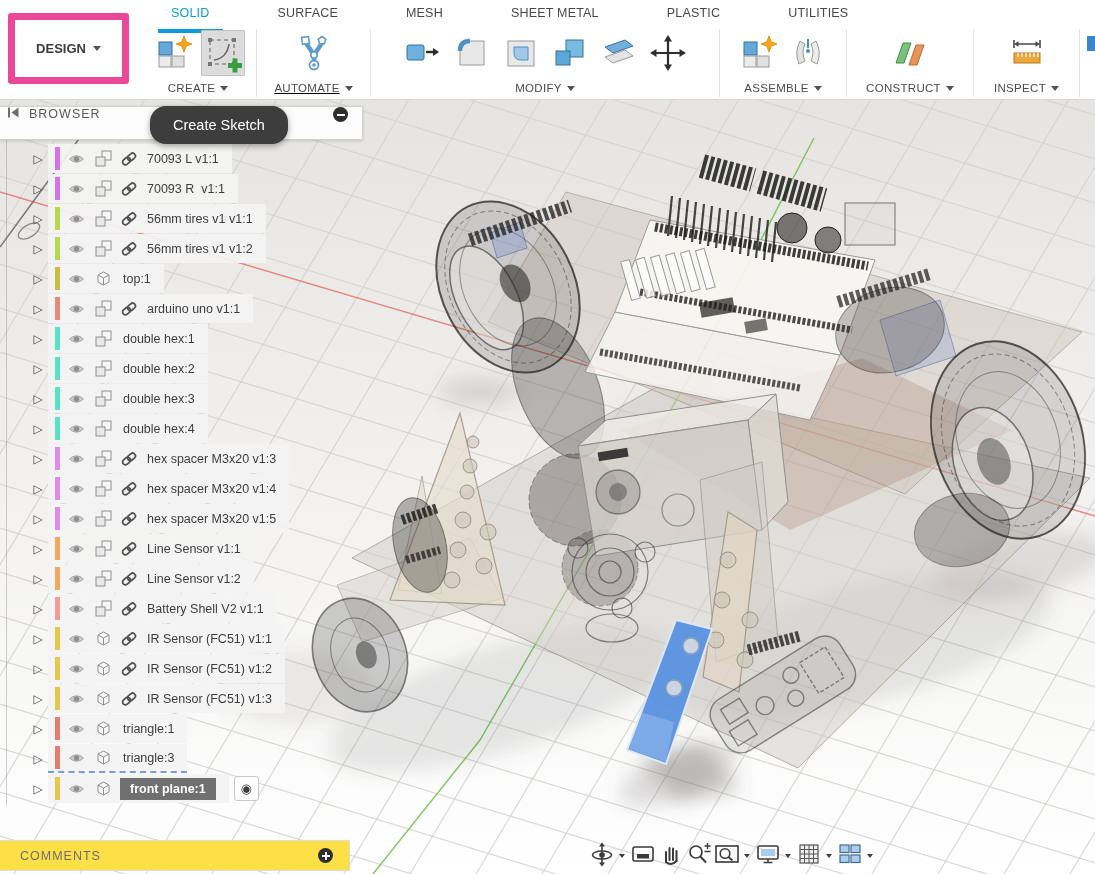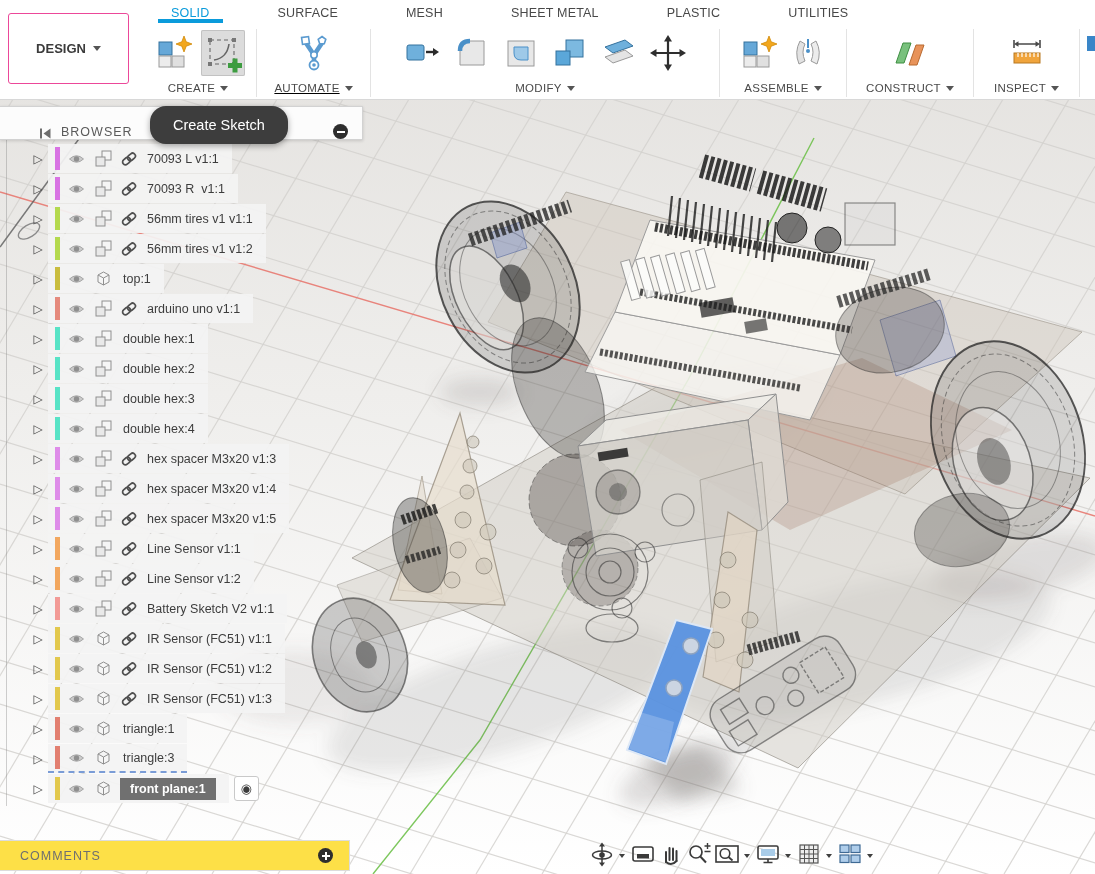--- a/index.html
+++ b/index.html
@@ -7,48 +7,48 @@
               font-family:"Liberation Sans","DejaVu Sans",sans-serif; }
   .app { position:relative; width:1095px; height:874px; overflow:hidden; }
 
   
   #viewport-svg { position:absolute; left:0; top:0; width:1095px; height:874px; }
 
   
   .ribbon { position:absolute; left:0; top:0; width:1095px; height:100px;
             background:#ffffff; border-bottom:1px solid #d8d8d8; z-index:20; }
   .design-btn { position:absolute; left:8px; top:13px; width:121px; height:71px;
-            background:#fff; border:1px solid #ec4899; border-radius:3px;
+            background:#fff; border:7px solid #ec4899; border-radius:3px;
             display:flex; align-items:center; justify-content:center; gap:7px;
             font-size:13px; font-weight:bold; color:#3b3b3b; cursor:default; }
   .caret-down { width:0; height:0; border-left:4px solid transparent;
             border-right:4px solid transparent; border-top:5px solid #555; }
   .tabs { position:absolute; left:158px; top:0; height:27px; display:flex; column-gap:42px; }
-  .tab { height:23px; padding:6px 13px 0; font-size:12.5px; color:#484848;
+  .tab { height:33px; padding:6px 13px 0; font-size:12.5px; color:#484848;
          letter-spacing:.2px; white-space:nowrap; }
   .tab.active { color:#0a9bdb; border-bottom:4px solid #0a9bdb; }
 
   .tool-group { position:absolute; top:29px; height:68px; display:flex;
             flex-direction:column; align-items:center; justify-content:space-between;
             border-right:1px solid #e3e3e3; padding-bottom:3px; }
   .icons-row { display:flex; align-items:center; gap:5px; height:48px; }
   .icon-btn { width:44px; height:46px; display:flex; align-items:center;
             justify-content:center; border-radius:2px; }
   .icon-btn svg { width:40px; height:40px; }
   .icon-btn.hl { background:#dcdcdc; box-shadow:inset 0 0 0 1px #c2c2c2; }
   .group-label { display:flex; align-items:center; gap:5px; font-size:11.5px;
             color:#4a4a4a; letter-spacing:.3px; white-space:nowrap; }
   .right-fragment { position:absolute; right:0; top:36px; width:8px; height:15px;
             background:#3a86c8; z-index:21; }
 
   
   .browser-header { position:absolute; left:0; top:106px; width:363px; height:34px;
             background:#fcfcfc; border:1px solid #d2d2d2; border-left:none;
             box-shadow:0 1px 3px rgba(0,0,0,.15);
-            display:flex; align-items:flex-end; z-index:30;padding-left:32px; }
+            display:flex; align-items:flex-start; z-index:30; }
   .collapse-wrap { margin-left:7px; display:flex; align-items:center; }
   .browser-title { margin-left:9px; font-size:12.5px; color:#5a5a5a; letter-spacing:1px; }
   .circle-btn { width:15px; height:15px; border-radius:50%; background:#2e2e2e; position:relative; }
   .circle-btn::before { content:""; position:absolute; left:3.5px; right:3.5px; top:6.5px;
             height:2px; background:#fff; }
   .circle-btn.plus::after { content:""; position:absolute; top:3.5px; bottom:3.5px;
             left:6.5px; width:2px; background:#fff; }
   .hdr-minus { margin-left:auto; margin-right:14px; }
 
   .tooltip { position:absolute; left:150px; top:106px; height:38px; padding:0 23px;
@@ -904,21 +904,21 @@
             </svg>
           </span>
           <span class="link">
             <svg width="16" height="14" viewBox="0 0 16 14">
               <g fill="none" stroke="#4f4f4f" stroke-width="1.7" transform="rotate(-40 8 7)">
                 <rect x="0.5" y="4.2" width="8.5" height="5.6" rx="2.8"></rect>
                 <rect x="7" y="4.2" width="8.5" height="5.6" rx="2.8"></rect>
               </g>
             </svg>
           </span>
-          <span class="row-label">Battery Sketch V2 v1:1</span>
+          <span class="row-label">Battery Shell V2 v1:1</span>
         </div>
       </div>
       <div class="row" style="top: 480px;">
         <span class="arrow">▷</span>
         <div class="row-body">
           <span class="swatch" style="background:#e2c84d"></span>
           <span class="eye">
             <svg width="17" height="12" viewBox="0 0 17 12">
               <path d="M1.5 6 Q8.5 -0.5 15.5 6 Q8.5 12.5 1.5 6 Z" fill="#cccccc" stroke="#a5a5a5"></path>
               <circle cx="8.5" cy="6" r="2.7" fill="#8f8f8f"></circle>

